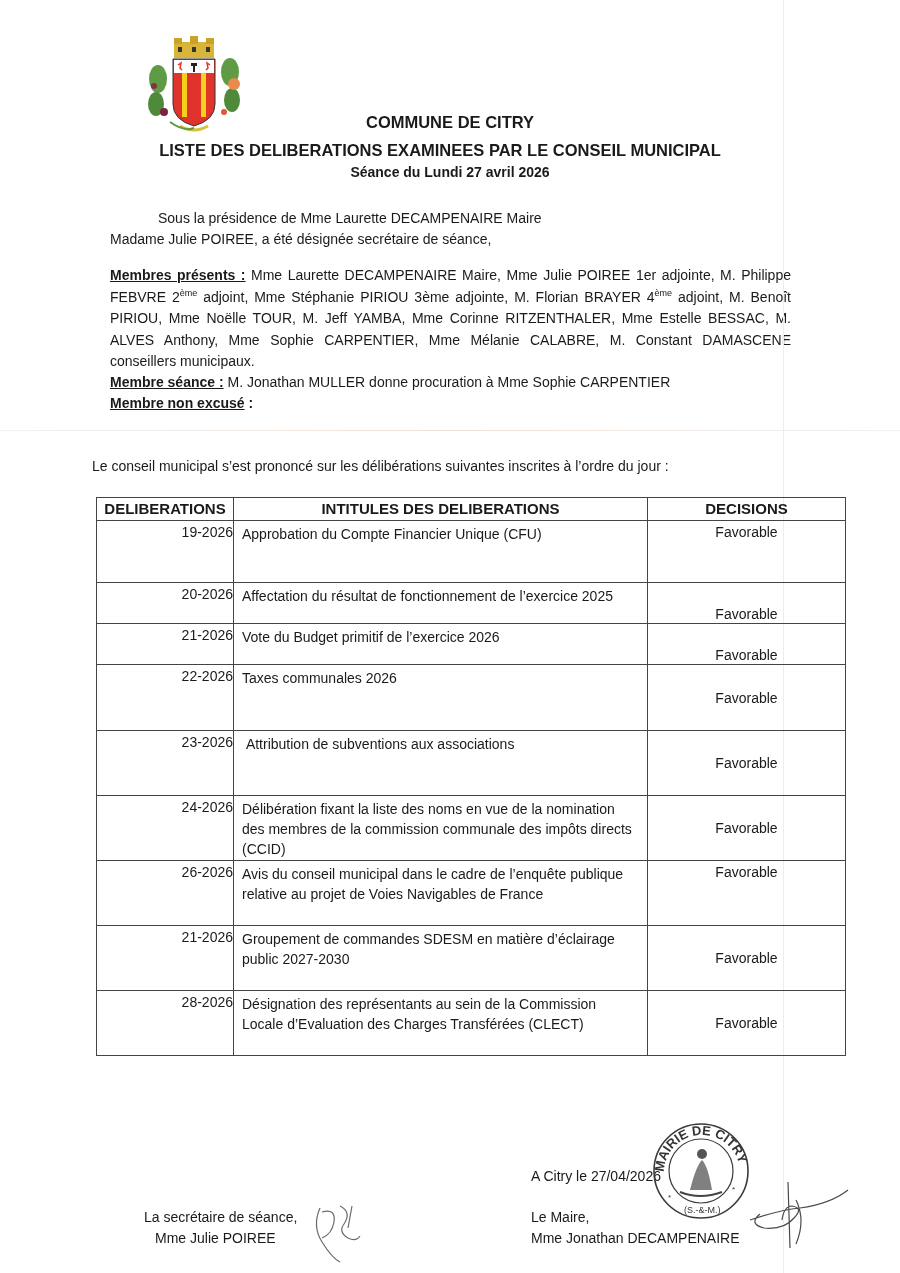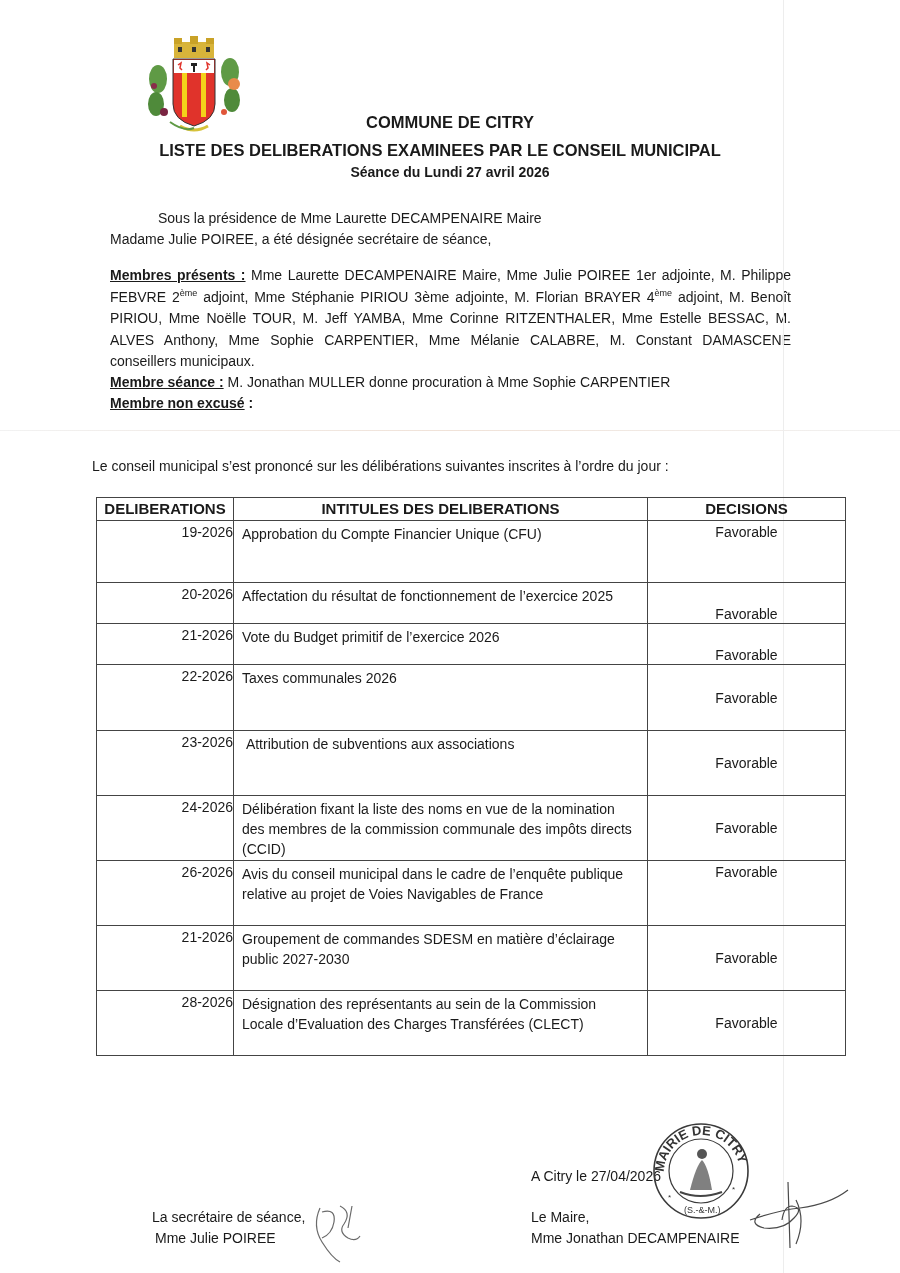--- a/index.html
+++ b/index.html
@@ -147,21 +147,21 @@
       <tr style="height:65px">
         <td class="c-num">28-2026</td>
         <td class="c-title">Désignation des représentants au sein de la Commission Locale d’Evaluation des Charges Transférées (CLECT)</td>
         <td class="c-dec" style="vertical-align:middle">Favorable</td>
       </tr>
     </tbody>
   </table>
 
   <div class="txt" style="left:531px; top:1166px;">A Citry le 27/04/2026</div>
 
-  <div class="txt" style="left:152px; top:1207px;">La secrétaire de séance,</div>
+  <div class="txt" style="left:144px; top:1207px;">La secrétaire de séance,</div>
   <div class="txt" style="left:155px; top:1228px;">Mme Julie POIREE</div>
 
   <div class="txt" style="left:531px; top:1207px;">Le Maire,</div>
   <div class="txt" style="left:531px; top:1228px;">Mme Jonathan DECAMPENAIRE</div>
 
   <svg class="stamp" viewBox="0 0 102 102">
     <defs>
       <path id="arcTop" d="M14 56 A38 38 0 0 1 90 50"></path>
     </defs>
     <circle cx="51" cy="51" r="47" fill="none" stroke="#3a3a3a" stroke-width="1.6"></circle>

